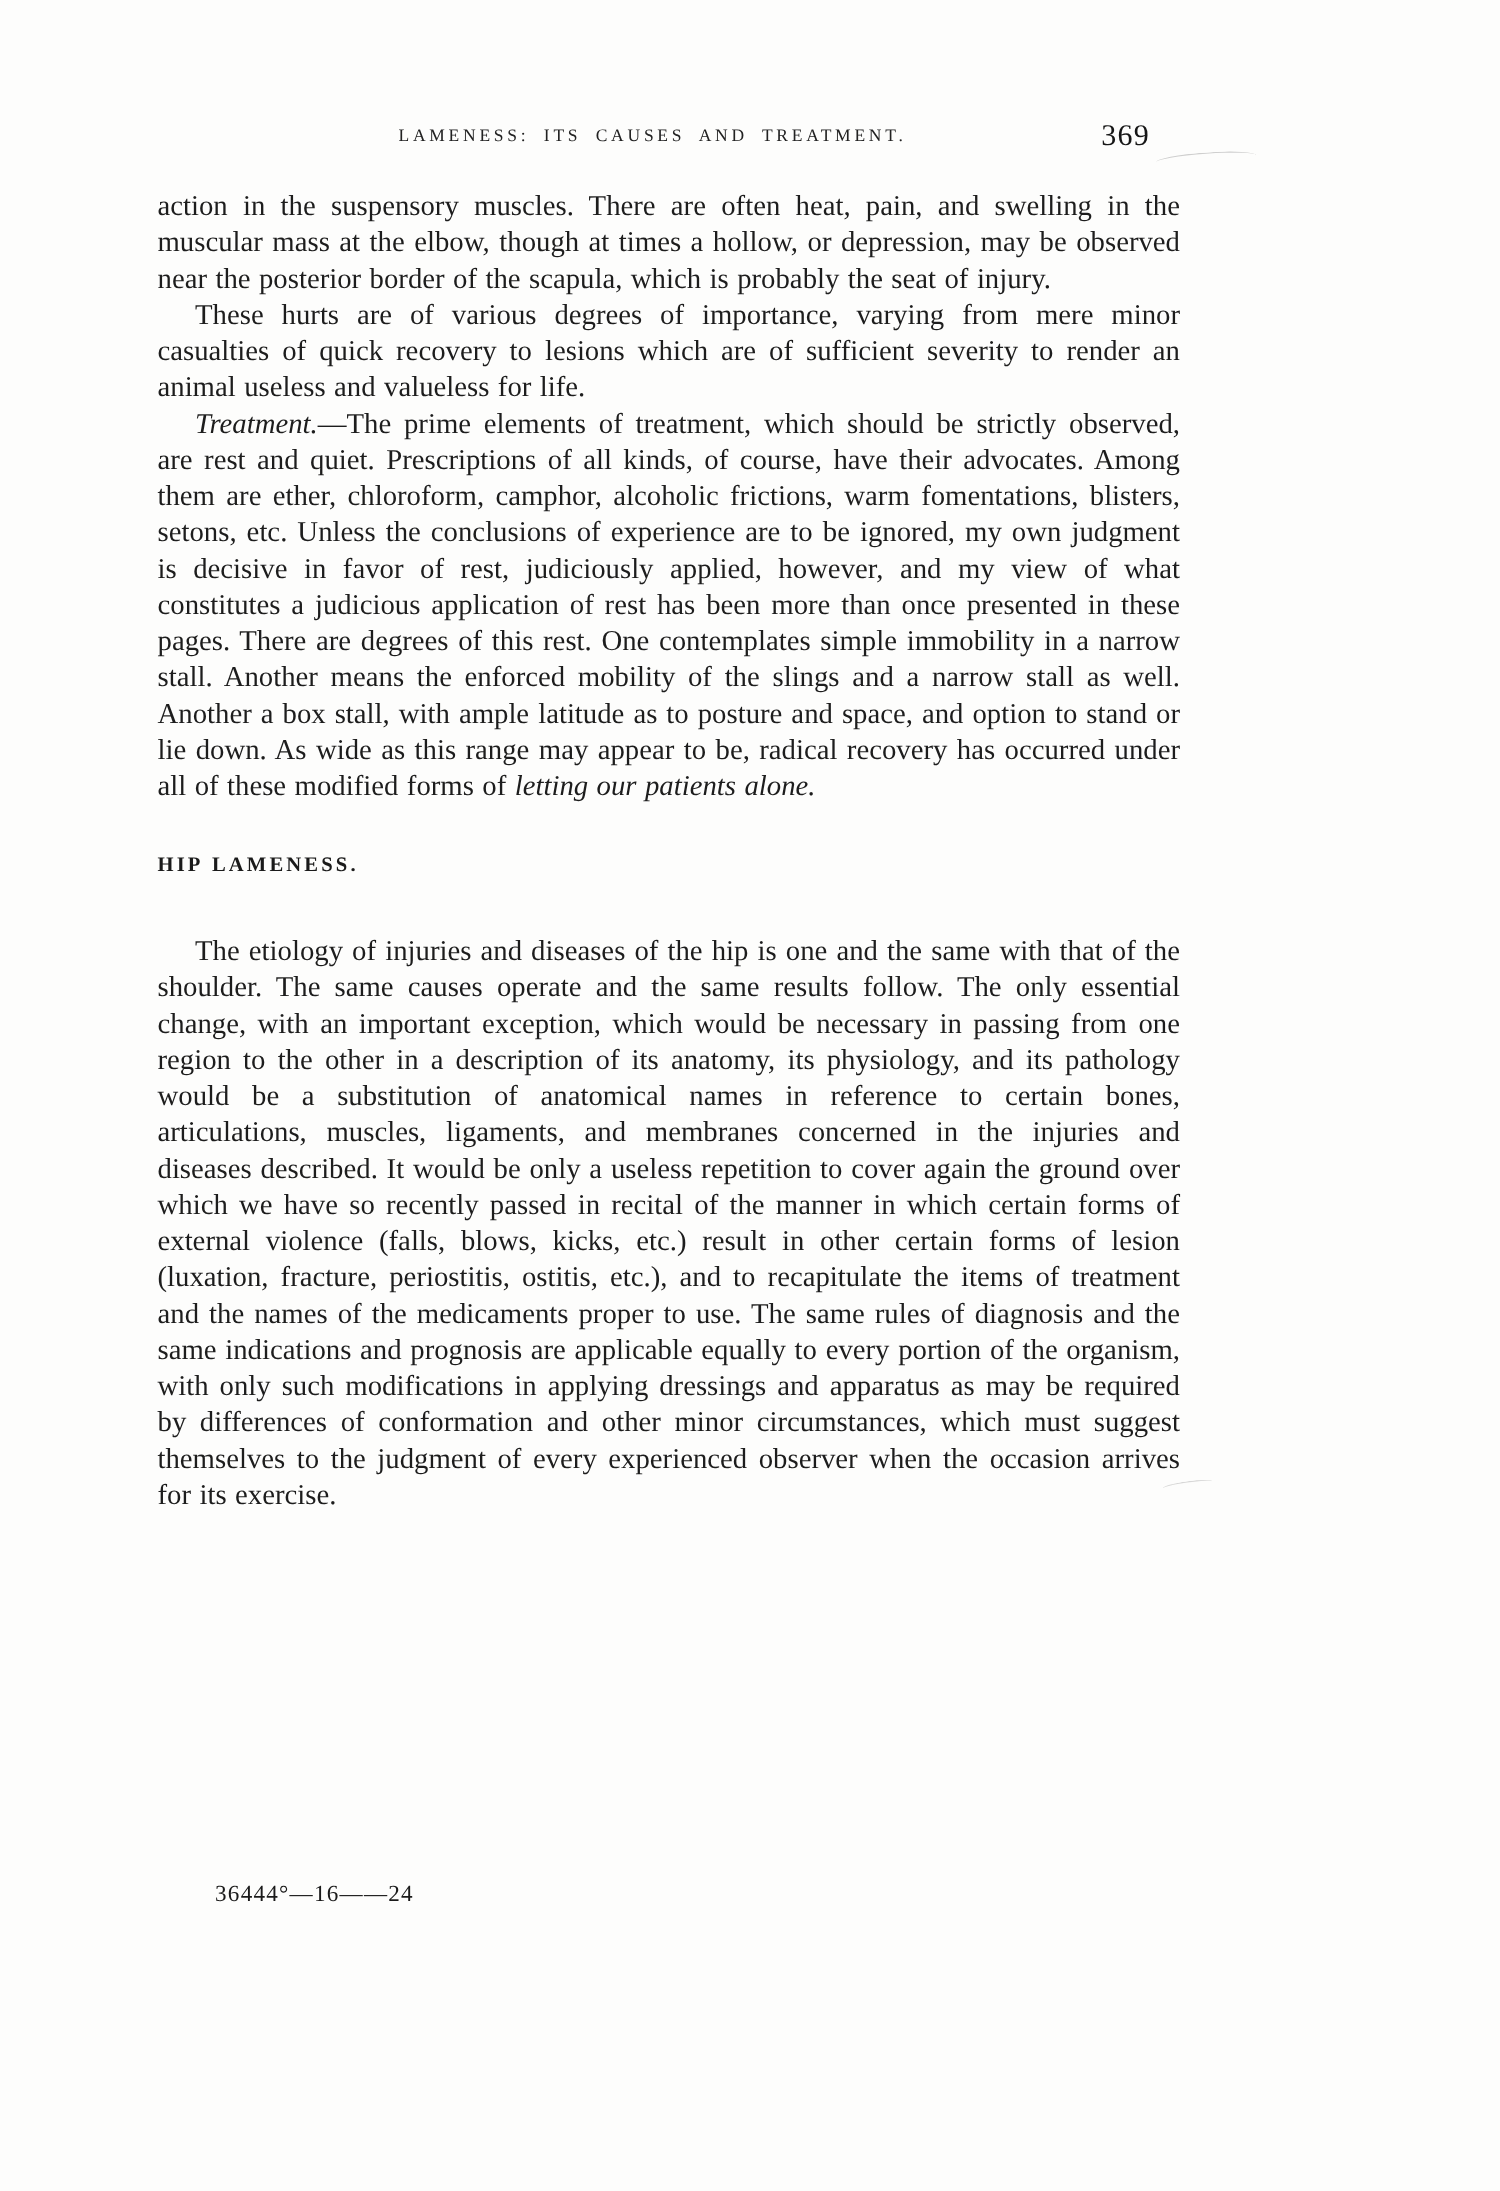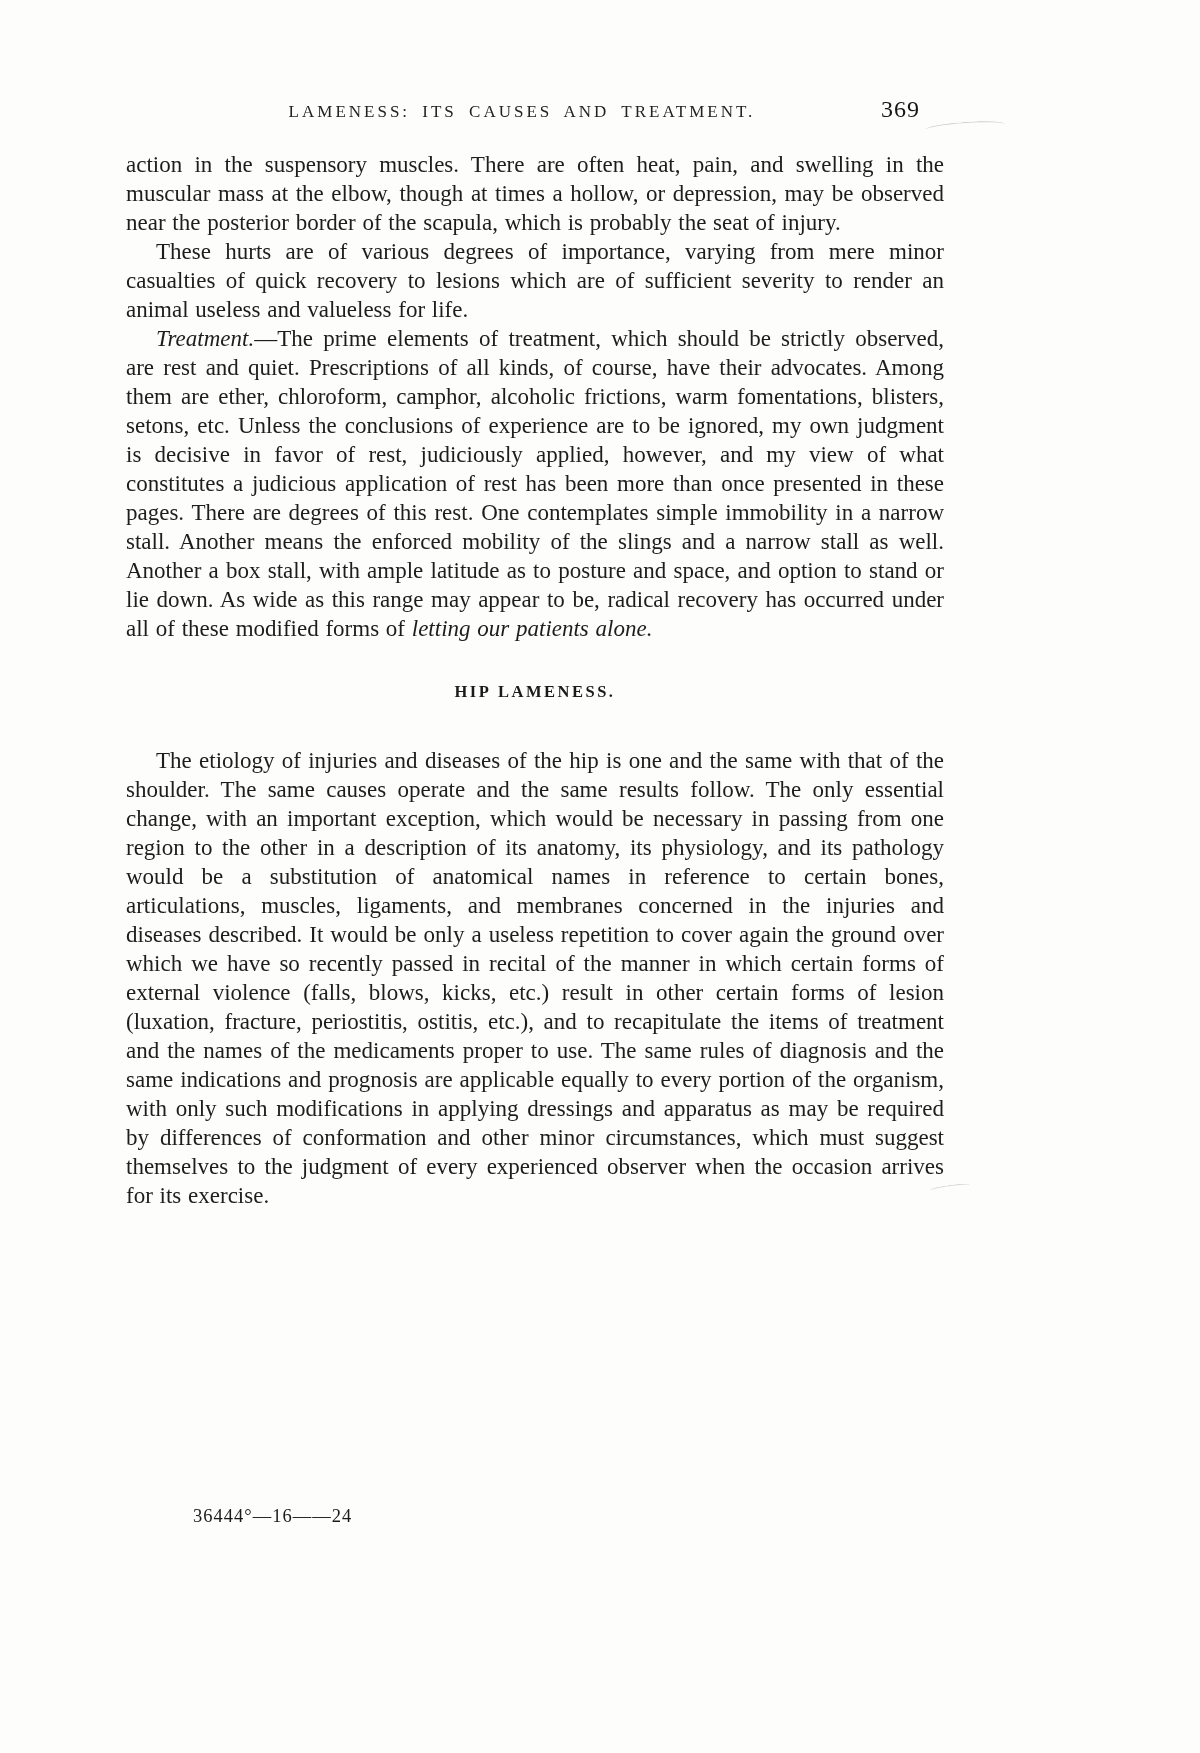--- a/index.html
+++ b/index.html
@@ -13,21 +13,21 @@
     font-family: "Liberation Serif", "DejaVu Serif", serif;
     overflow: hidden;
     margin: 0 auto;
   }
   .running-head {
     position: absolute;
     top: 102px;
     left: 114px;
     width: 816px;
     text-align: center;
-    font-size: 17px;
+    font-size: 14px;
     letter-spacing: 3px;
     word-spacing: 5px;
     color: #222;
   }
   .page-number {
     position: absolute;
     top: 96px;
     right: 280px;
     font-weight: normal;
     font-size: 24px;
@@ -43,31 +43,30 @@
     line-height: 29px;
     text-align: justify;
     word-spacing: 1px;
     margin-left: 12px;
   }
   .para { text-indent: 0; }
   .para.indent { text-indent: 30px; }
   .em { font-style: italic; }
   .section-heading {
     margin: 34px 0 40px 0;
-    text-align: center;
     font-size: 16.5px;
     font-weight: bold;
     letter-spacing: 2.5px;
     text-indent: 0;
     color: #1a1a1a;
   }
   .footer-mark {
     position: absolute;
     top: 1506px;
-    left: 193px;
+    left: 172px;
     font-size: 18.5px;
     letter-spacing: 1px;
     color: #1a1a1a;
   }
   
   .scan-artifact-1 {
     position: absolute;
     top: 122px;
     right: 195px;
     width: 80px;

